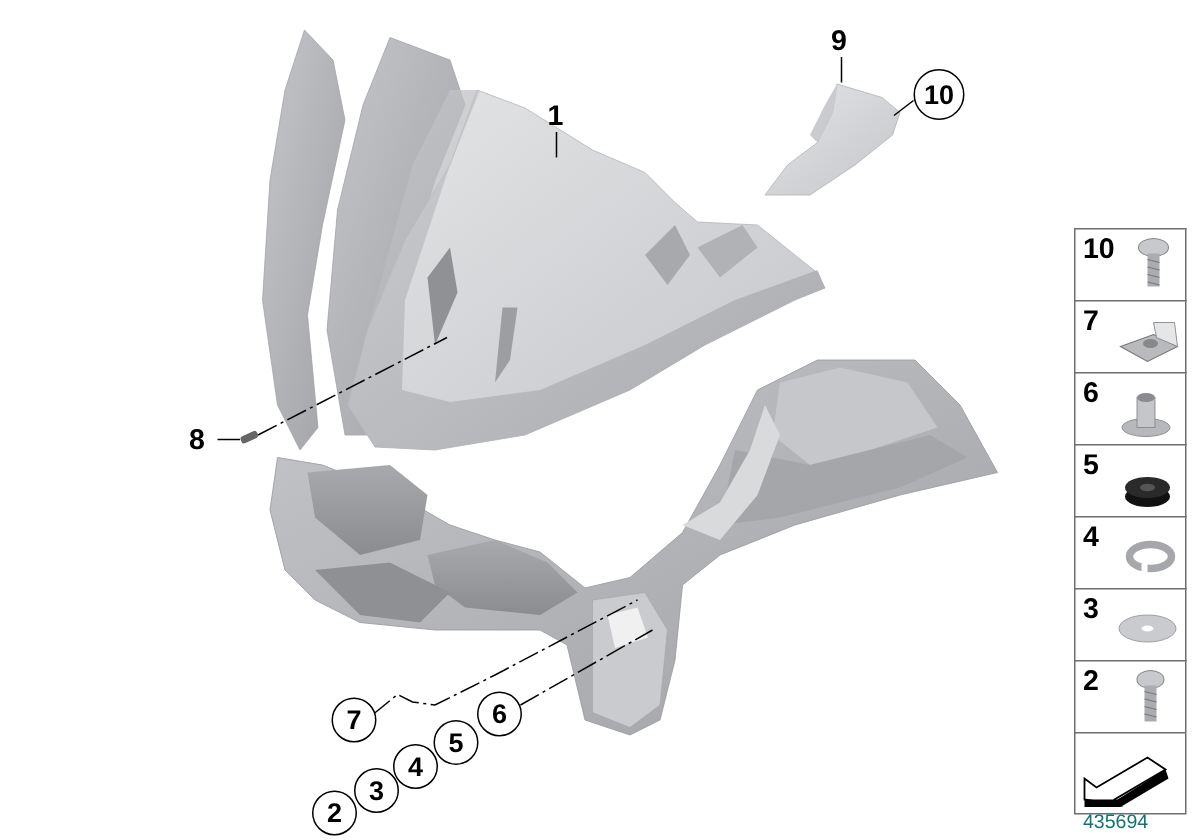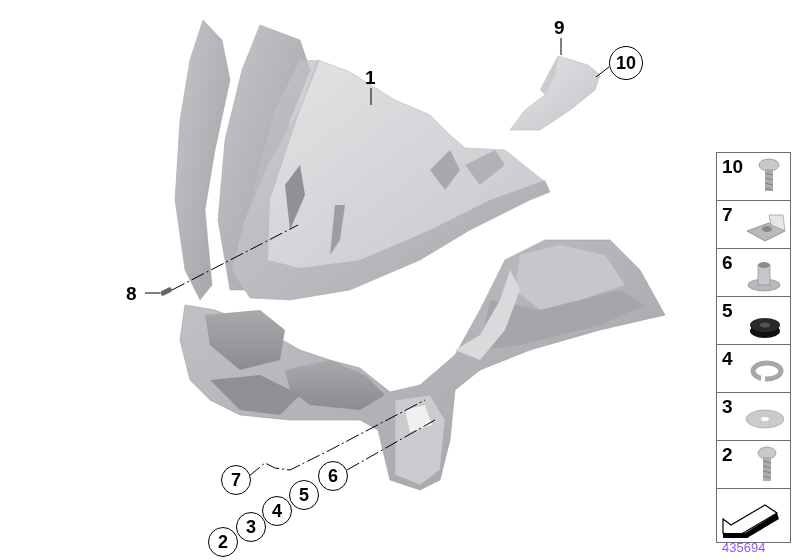--- a/index.html
+++ b/index.html
@@ -10,21 +10,21 @@
     .callout-circle { position: absolute; width: 30px; height: 30px; border: 1.6px solid #000; border-radius: 50%;
                       background: #fff; box-sizing: border-box; display: flex; align-items: center; justify-content: center;
                       font-weight: bold; font-size: 18px; color: #000; }
     .legend { position: absolute; left: 716px; top: 152px; width: 75px; }
     .legend-cell { position: relative; width: 75px; height: 48px; border: 1px solid #6e6e6e; border-bottom: none;
                    box-sizing: border-box; background: #fff; }
     .legend-cell:last-child { border-bottom: 1px solid #6e6e6e; }
     .legend-cell .num { position: absolute; left: 5px; top: 3px; font-weight: bold; font-size: 19px; color: #000; }
     .legend-cell svg { position: absolute; left: 0; top: 0; }
     .legend-arrow { height: 55px; }
-    .doc-number { position: absolute; left: 722px; top: 540px; font-size: 13px; color: #8b5cf6; }
+    .doc-number { position: absolute; left: 722px; top: 540px; font-size: 13px; color: #0f766e; }
   </style>
 </head>
 <body>
 
 <div class="diagram">
 
   <svg width="800" height="560" viewBox="0 0 800 560" style="position:absolute;left:0;top:0">
     <defs>
       <linearGradient id="gLight" x1="0" y1="0" x2="1" y2="1">
         <stop offset="0" stop-color="#e4e5e7"></stop>

